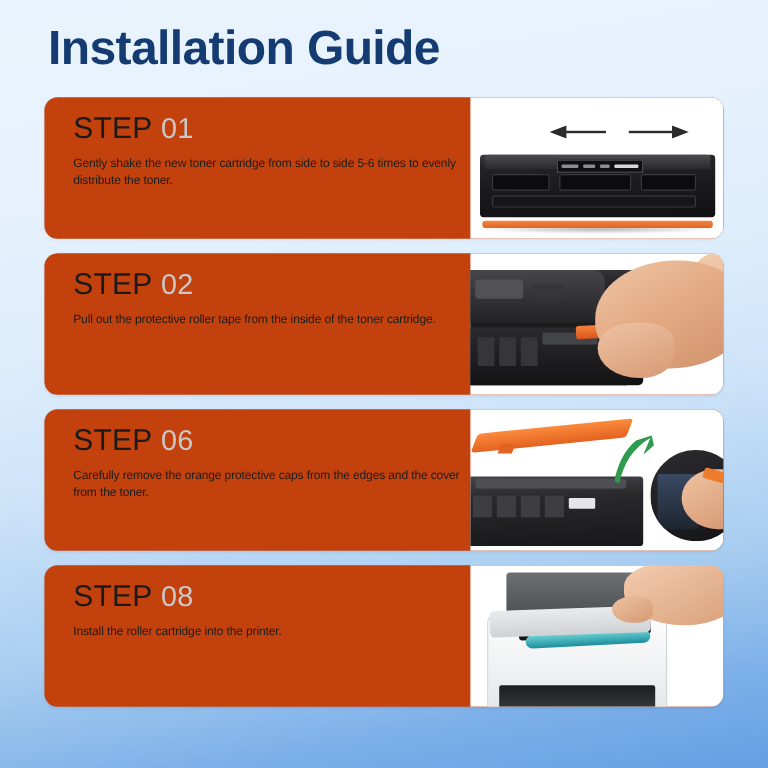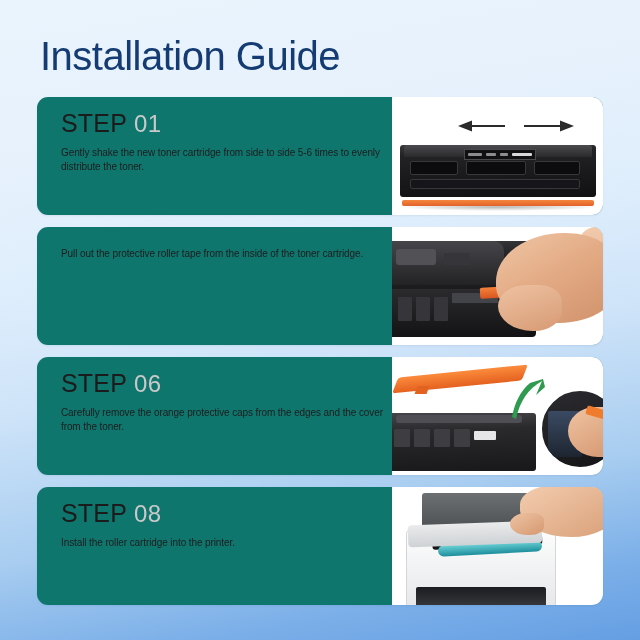--- a/index.html
+++ b/index.html
@@ -4,30 +4,30 @@
 <style>
   * { box-sizing: border-box; margin: 0; padding: 0; }
   body {
     width: 640px; height: 640px; overflow: hidden;
     font-family: "Liberation Sans", sans-serif;
     background: linear-gradient(170deg, #eaf4fd 0%, #e6f1fc 22%, #dfeefc 38%, #cfe4f9 55%, #a8cdf0 75%, #7aaee8 90%, #659fe3 100%);
   }
   .page { position: relative; width: 640px; height: 640px; padding: 0 37px; }
 
   .page-title {
-    font-size: 40px; font-weight: normal; color: #143c72;
-    letter-spacing: -0.5px; padding-top: 34px; padding-left: 3px;
+    font-size: 40px; font-weight: bold; color: #143c72;
+    letter-spacing: -0.5px; padding-top: 18px; padding-left: 3px;
     line-height: 1.1;
   }
 
   .steps { margin-top: 19px; display: flex; flex-direction: column; gap: 12px; }
 
   .card {
     position: relative; display: flex; height: 118px;
-    background: #0f766e; border-radius: 11px; overflow: hidden;
+    background: #c2410c; border-radius: 11px; overflow: hidden;
     box-shadow: 0 1px 2px rgba(30,60,110,0.08);
   }
   .card-text { width: 355px; padding: 12px 0 0 24px; flex: none; }
   .step-head { font-size: 25px; color: #1b1b1b; line-height: 1.15; letter-spacing: .2px; }
   .step-head .num { color: #c9c9c9; font-size: 24px; margin-left: 7px; }
   .step-desc { font-size: 10px; color: #1d1d1d; line-height: 1.42; margin-top: 8px; letter-spacing: -.1px; }
 
   .card-media { position: relative; flex: 1; background: #ffffff; overflow: hidden; }
 
   
@@ -165,20 +165,23 @@
         <div class="s1-slot" style="left:18px; top:64px; width:48px; height:14px;"></div>
         <div class="s1-slot" style="left:74px; top:64px; width:60px; height:14px;"></div>
         <div class="s1-slot" style="left:142px; top:64px; width:46px; height:14px;"></div>
         <div class="s1-slot" style="left:18px; top:82px; width:170px; height:10px; background:#16161a;"></div>
         <div class="orange-strip s1-strip"></div>
       </div>
     </div>
 
     <div class="card">
       <div class="card-text">
+        <div class="step-head">
+          <span>STEP</span><span class="num">02</span>
+        </div>
         <div class="step-desc">Pull out the protective roller tape from the inside of the toner cartridge.</div>
       </div>
       <div class="card-media">
         <div class="cart-body s2-cart"></div>
         <div class="s2-face"></div>
         <div class="s2-lower"></div>
         <div class="s2-vent" style="left:4px; top:22px; width:40px; height:16px; border-radius:3px; background:#525256;"></div>
         <div class="s2-vent" style="left:52px; top:26px; width:26px; height:12px;"></div>
         <div class="s2-vent" style="left:6px; top:70px; width:14px; height:24px;"></div>
         <div class="s2-vent" style="left:24px; top:70px; width:14px; height:24px;"></div>

